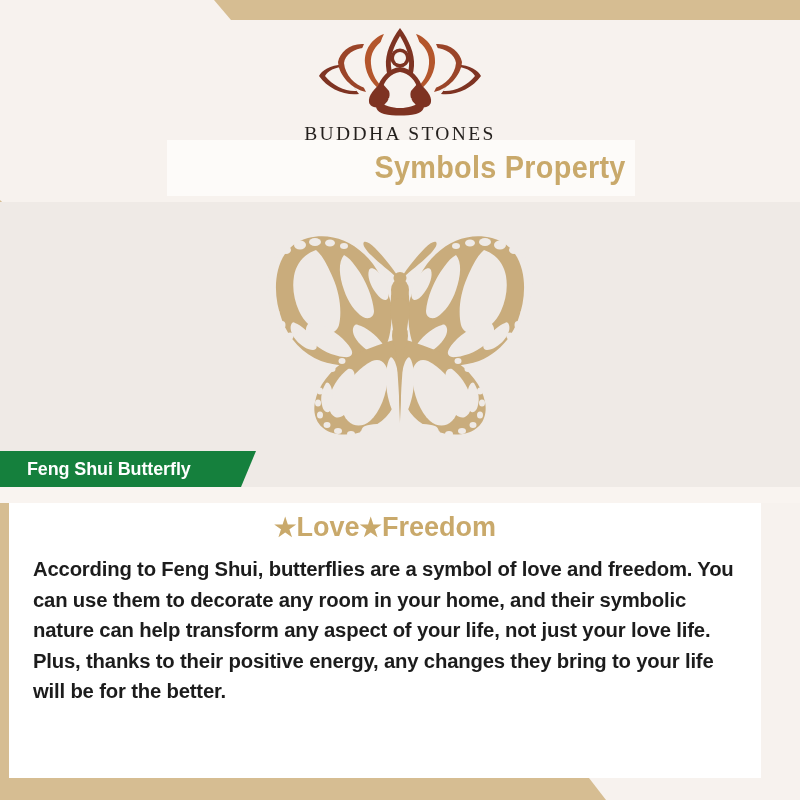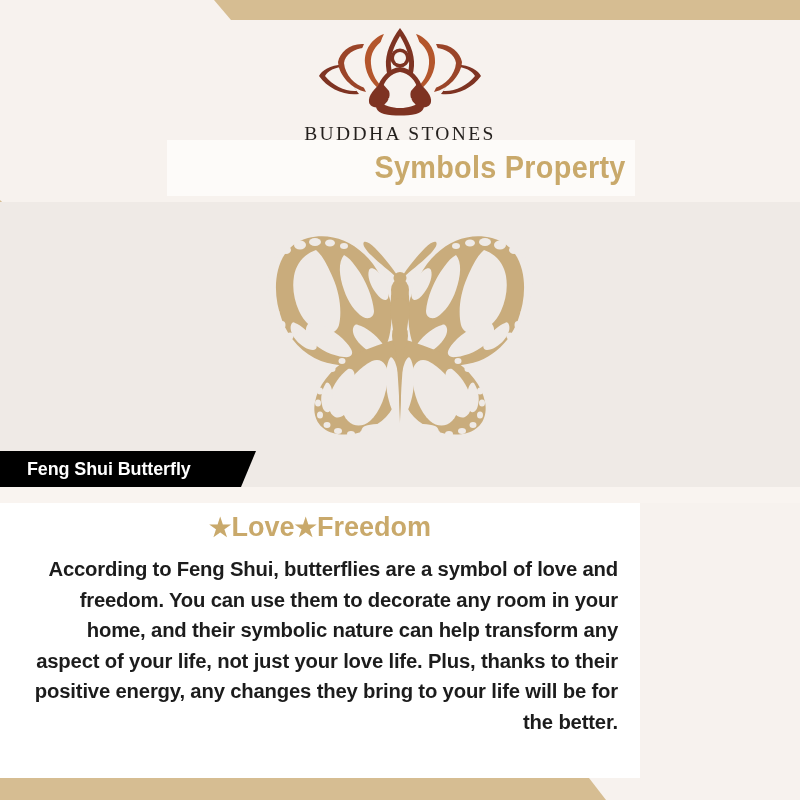--- a/index.html
+++ b/index.html
@@ -105,21 +105,21 @@
     left: 50%;
     top: 26px;
     transform: translateX(-50%);
   }
 
   
   .fs-banner {
     position: absolute;
     left: 0; top: 451px;
     width: 256px; height: 36px;
-    background: #000000;
+    background: #15803d;
     clip-path: polygon(0 0, 256px 0, 241px 36px, 0 36px);
     display: flex;
     align-items: center;
   }
   .fs-banner-text {
     color: #FFFFFF;
     font-size: 18.5px;
     font-weight: bold;
     margin-left: 27px;
     letter-spacing: -0.1px;
@@ -132,42 +132,42 @@
   .cream-strip {
     position: absolute;
     left: 0; top: 487px;
     width: 800px; height: 16px;
     background: #F9F4F0;
   }
 
   
   .article {
     position: absolute;
-    left: 0; top: 503px;
-    width: 640px; height: 275px;
+    left: 9px; top: 503px;
+    width: 752px; height: 275px;
     background: #FFFFFF;
   }
   .tagline {
     text-align: center;
     margin-top: 9px;
     font-size: 27px;
     font-weight: bold;
     color: #C9A96B;
     letter-spacing: 0px;
     white-space: nowrap;
   }
   .tagline .star { font-size: 25px; }
   .body-copy {
     margin: 11px 22px 0 24px;
     font-size: 20.3px;
     font-weight: bold;
     line-height: 30.5px;
     color: #1c1c1c;
     letter-spacing: -0.18px;
-    text-align: right;
+    text-align: left;
   }
 </style>
 </head>
 <body>
 
 <div class="page">
 
   <div class="band-top-right"></div>
   <div class="band-left"></div>
   <div class="band-bottom"></div>

